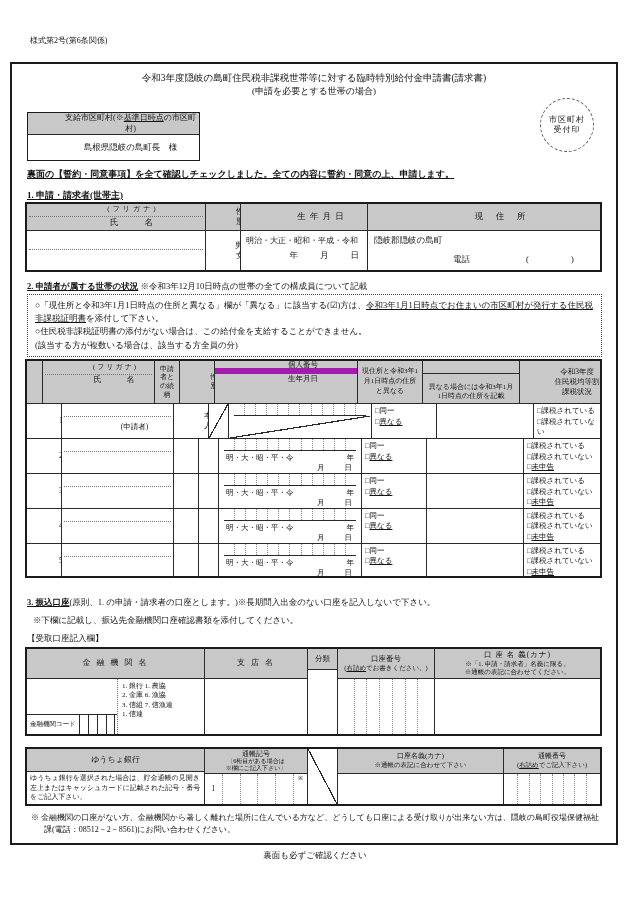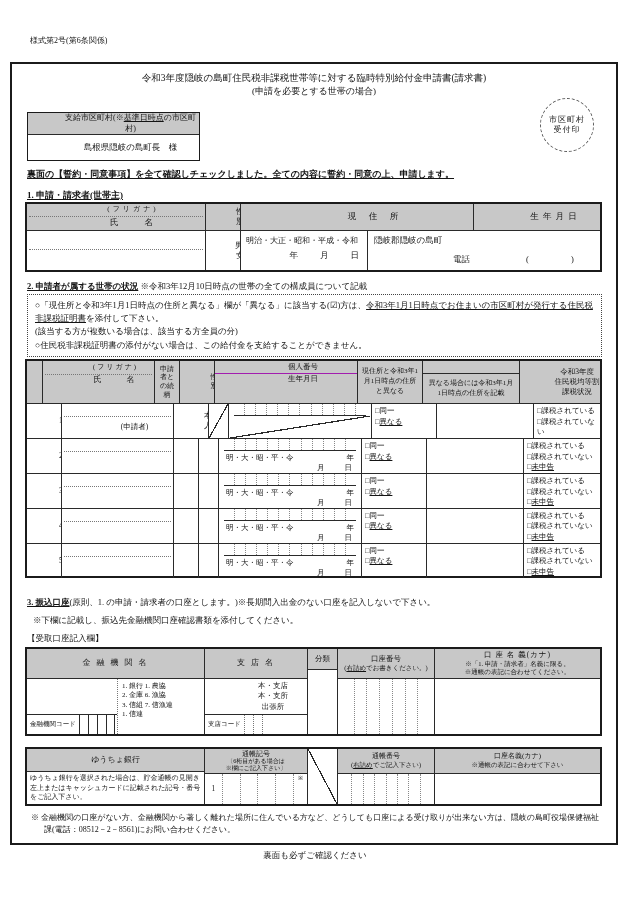--- a/index.html
+++ b/index.html
@@ -82,22 +82,22 @@
 <div class="abs f9 b u" style="left:27px;top:190px">1. 申請・請求者(世帯主)</div>
 
 <div class="tbl" style="left:25px;top:202px;width:577px;height:70px">
   <div class="tr gray" style="height:26px">
     <div class="td" style="width:178px">
       <div class="cc f7 ls3" style="height:12px">(フリガナ)</div>
       <div class="dotmid"></div>
       <div class="cc f85 ls3" style="height:12px">氏　　名</div>
     </div>
     <div class="td cc f8" style="width:30px">性別</div>
+    <div class="td cc f85 ls1" style="width:127px">生 年 月 日</div>
     <div class="td cc f85 ls2" style="flex:1">現　住　所</div>
-    <div class="td cc f85 ls1" style="width:127px">生 年 月 日</div>
   </div>
   <div class="tr" style="flex:1">
     <div class="td" style="width:178px">
       <div style="height:19px;margin:0 2px;border-bottom:1px dotted #777"></div>
     </div>
     <div class="td cc" style="width:30px">
       <div class="f8" style="width:10px;word-break:break-all;line-height:1.15;text-align:center">男・女</div>
     </div>
     <div class="td" style="width:127px">
       <div class="f8" style="padding:5px 0 0 5px">明治・大正・昭和・平成・令和</div>
@@ -116,41 +116,41 @@
   </div>
 </div>
 
 <div class="abs f85" style="left:27px;top:281px">
   <span class="b u">2. 申請者が属する世帯の状況</span>
   <span>※令和3年12月10日時点の世帯の全ての構成員について記載</span>
 </div>
 
 <div class="abs noticebox f85" style="left:27px;top:294px;width:575px">
   <div><span>○「現住所と令和3年1月1日時点の住所と異なる」欄が「異なる」に該当する(☑)方は、</span><span class="u">令和3年1月1日時点でお住まいの市区町村が発行する住民税非課税証明書</span><span>を添付して下さい。</span></div>
+  <div>○住民税非課税証明書の添付がない場合は、この給付金を支給することができません。</div>
   <div>(該当する方が複数いる場合は、該当する方全員の分)</div>
-  <div>○住民税非課税証明書の添付がない場合は、この給付金を支給することができません。</div>
 </div>
 
 <div class="tbl" style="left:25px;top:359px;width:577px;height:219px">
   <div class="tr gray" style="height:42px">
     <div class="td" style="width:15px"></div>
     <div class="td" style="width:112px">
       <div class="cc f7 ls2" style="height:13px">(フリガナ)</div>
       <div class="dotmid"></div>
       <div class="cc f8 ls3" style="flex:1">氏　　名</div>
     </div>
     <div class="td cc f7" style="width:25px;line-height:1.25;word-break:break-all;padding:0 4px">申請者との続柄</div>
     <div class="td cc f7" style="width:20px">性別</div>
     <div class="td" style="width:143px">
-      <div class="cc f75" style="height:13px;border-bottom:1px solid #a21caf">個人番号</div>
+      <div class="cc f75" style="height:13px;border-bottom:6px solid #a21caf">個人番号</div>
       <div class="cc f75" style="flex:1">生年月日</div>
     </div>
     <div class="td cc f7" style="width:65px;line-height:1.4;padding:0 3px">現住所と令和3年1月1日時点の住所と異なる</div>
     <div class="td" style="width:97px">
-      <div class="inset f7" style="line-height:1.35;padding:11px 4px">異なる場合には令和3年1月1日時点の住所を記載</div>
+      <div class="inset f7" style="line-height:1.35;padding:18px 4px">異なる場合には令和3年1月1日時点の住所を記載</div>
     </div>
     <div class="td cc f75" style="flex:1;line-height:1.35">
       <span>令和3年度</span>
       <span>住民税均等割課税状況</span>
     </div>
   </div>
 
   <div class="tr" style="height:35px">
     <div class="td cc f8" style="width:15px">1</div>
     <div class="td" style="width:112px">
@@ -386,35 +386,20 @@
       <div class="f7" style="width:87px;border-left:1px dotted #777;padding:3px 0 0 4px;line-height:1.35">
         <div>1. 銀行 1. 農協</div>
         <div>2. 金庫 6. 漁協</div>
         <div>3. 信組 7. 信漁連</div>
         <div>1. 信連</div>
       </div>
     </div>
   </div>
   <div class="col" style="width:103px">
     <div class="colhd f8 ls2" style="height:30px">支 店 名</div>
-    <div style="flex:1;display:flex;flex-direction:column">
-      <div class="cc f75" style="flex:1;line-height:1.35">
-        <span>本・支店</span>
-        <span>本・支所</span>
-        <span>出張所</span>
-      </div>
-      <div class="coderow">
-        <span class="f65">支店コード</span>
-        <span class="dashcells">
-            <i></i>
-            <i></i>
-            <i></i>
-          </span>
-      </div>
-    </div>
   </div>
   <div class="col" style="width:30px">
     <div class="colhd f75" style="height:30px">分類</div>
     <div class="cc f75" style="flex:1;gap:6px">
       <span>1普通</span>
       <span>2当座</span>
     </div>
   </div>
   <div class="col" style="width:97px">
     <div class="colhd" style="height:30px;line-height:1.3">
@@ -455,40 +440,40 @@
     <div class="ydigits f75">
       <span>1</span>
       <span></span>
         <span></span>
         <span></span>
         <span></span>
       <span class="ydmark f6">※</span>
     </div>
   </div>
   <div class="col diag-u" style="width:30px"></div>
+  <div class="col" style="flex:1">
+    <div class="colhd" style="height:25px;line-height:1.35">
+      <span class="f7">口座名義(カナ)</span>
+      <span class="f65">※通帳の表記に合わせて下さい</span>
+    </div>
+    <div style="flex:1"></div>
+  </div>
   <div class="col" style="width:97px">
     <div class="colhd" style="height:25px;line-height:1.3">
       <span class="f7">通帳番号</span>
       <span class="f65"><span>(</span><span class="u">右詰め</span><span>でご記入下さい)</span></span>
     </div>
     <div class="digits" style="flex:1;margin:0 3px">
         <span></span>
         <span></span>
         <span></span>
         <span></span>
         <span></span>
         <span></span>
         <span></span>
         <span></span>
       </div>
   </div>
-  <div class="col" style="flex:1">
-    <div class="colhd" style="height:25px;line-height:1.35">
-      <span class="f7">口座名義(カナ)</span>
-      <span class="f65">※通帳の表記に合わせて下さい</span>
-    </div>
-    <div style="flex:1"></div>
-  </div>
 </div>
 
 <div class="abs f8 hang" style="left:31px;top:812px;width:572px">※ 金融機関の口座がない方、金融機関から著しく離れた場所に住んでいる方など、どうしても口座による受け取りが出来ない方は、隠岐の島町役場保健福祉課(電話：08512－2－8561)にお問い合わせください。</div>
 
 <div class="abs ctr f85" style="left:0;top:850px;width:630px">裏面も必ずご確認ください</div>
 
 </body></html>

